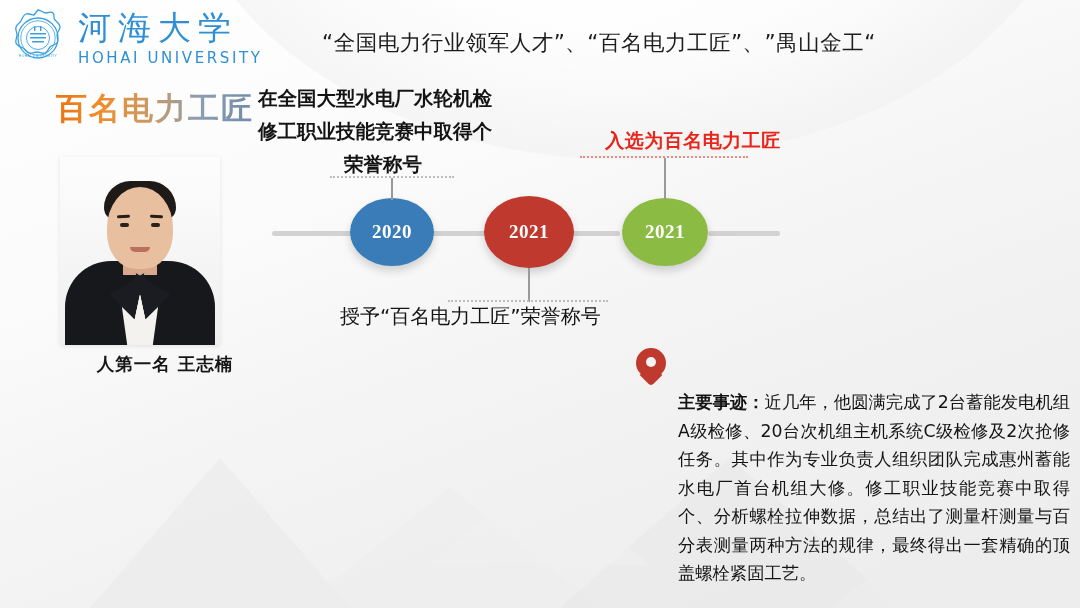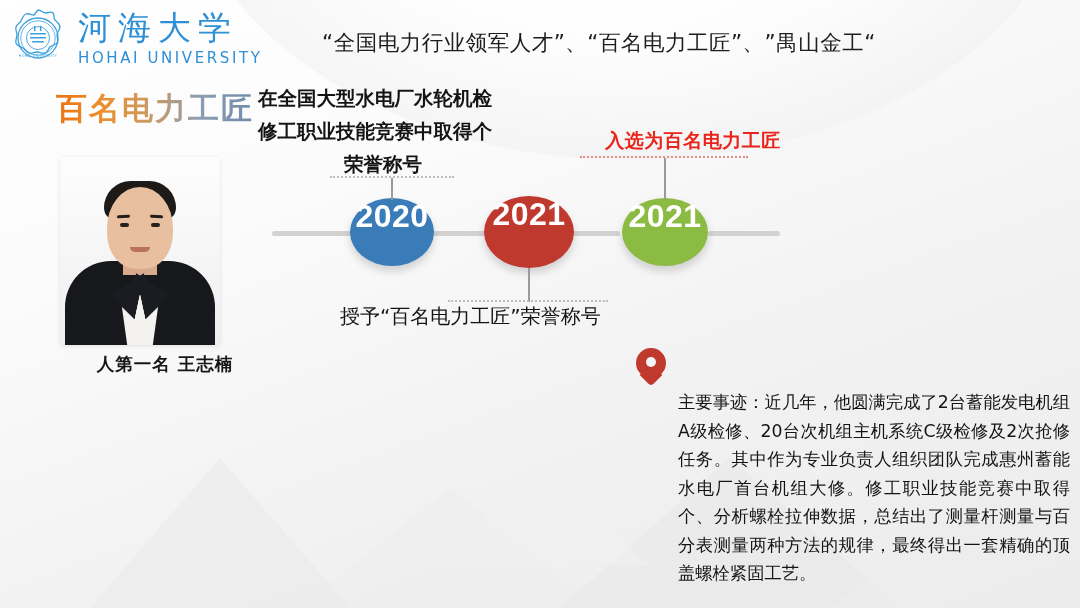--- a/index.html
+++ b/index.html
@@ -66,23 +66,23 @@
   .ph-browL{left:50%;margin-left:-23px;transform:rotate(-4deg);} .ph-browR{left:50%;margin-left:10px;transform:rotate(4deg);}
   .ph-mouth{position:absolute;top:90px;left:50%;margin-left:-10px;width:20px;height:5px;background:#b9705f;border-radius:0 0 10px 10px;}
 
   .person-name{position:absolute;left:0;top:352px;width:330px;text-align:center;
                font-size:17.5px;font-weight:700;color:#161616;letter-spacing:1px;}
   .person-org{position:absolute;left:0;top:379px;width:460px;text-align:center;
               font-size:17.5px;font-weight:700;color:#161616;letter-spacing:0px;}
 
   
   .tl-rail{position:absolute;height:5px;background:#d2d2d2;border-radius:3px;}
-  .node{position:absolute;border-radius:50%;display:flex;align-items:flex-start;justify-content:center;
-        color:#fff;font-size:32px;font-weight:700;letter-spacing:.5px;
-        box-shadow:0 5px 9px rgba(0,0,0,.16);font-family:Liberation Sans, sans-serif;}
+  .node{position:absolute;border-radius:50%;display:flex;align-items:center;justify-content:center;
+        color:#fff;font-size:19px;font-weight:700;letter-spacing:.5px;
+        box-shadow:0 5px 9px rgba(0,0,0,.16);font-family:Liberation Serif, serif;}
   .stem{position:absolute;width:2px;background:#9a9a9a;}
   .dotline{position:absolute;height:0;border-top:2px dotted #bdbdbd;}
   .dotline.red{border-top-color:#e58c86;}
 
   .cap-left{position:absolute;left:258px;top:82px;width:250px;
             font-size:19.5px;font-weight:700;color:#141414;line-height:33px;text-align:left;}
   .cap-left .l3{text-align:center;}
   .cap-red{position:absolute;left:578px;top:128px;width:230px;text-align:center;
            font-size:19px;font-weight:700;color:#e8241b;letter-spacing:.5px;}
   .cap-bottom{position:absolute;left:340px;top:303px;width:350px;text-align:left;
@@ -94,21 +94,21 @@
   .pin-tip{position:absolute;left:7px;top:19px;width:16px;height:16px;background:#c0392f;transform:rotate(45deg);border-radius:0 0 4px 0;}
   .pin-hole{position:absolute;left:10px;top:9px;width:10px;height:10px;border-radius:50%;background:#f4f4f4;}
 
   
   .para{position:absolute;font-size:17.3px;line-height:28.5px;color:#141414;
         text-align:justify;letter-spacing:0px;}
   .para-left{left:26px;top:424px;width:614px;}
   .para-right{left:678px;top:388px;width:392px;}
   .indent{display:inline-block;width:2em;}
   .red{color:#e8241b;}
-  .bold{font-weight:400;}
+  .bold{font-weight:700;}
 </style>
 </head>
 <body>
 
 <div id="stage">
 
   <div class="swoosh" style="left:180px;top:-460px;width:900px;height:620px;background:radial-gradient(closest-side,#ffffff 60%,#f0f0f0 100%);"></div>
   <div class="tri" style="left:90px;bottom:0;border-width:0 130px 150px 130px;border-bottom-color:#e9e9e9;"></div>
   <div class="tri" style="left:300px;bottom:0;border-width:0 150px 120px 150px;border-bottom-color:#ededed;"></div>
   <div class="tri" style="left:560px;bottom:0;border-width:0 170px 150px 170px;border-bottom-color:#e7e7e7;"></div>

